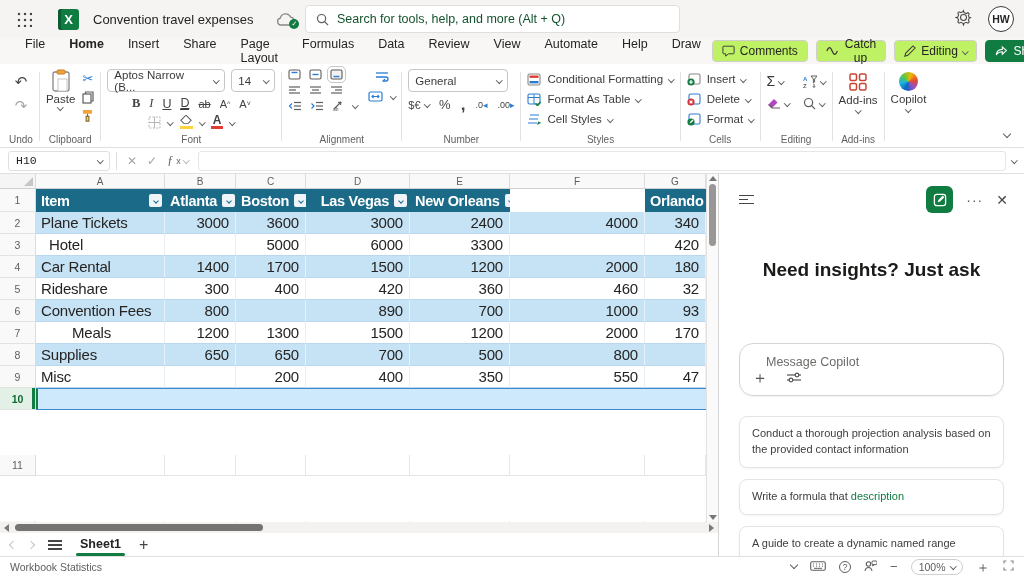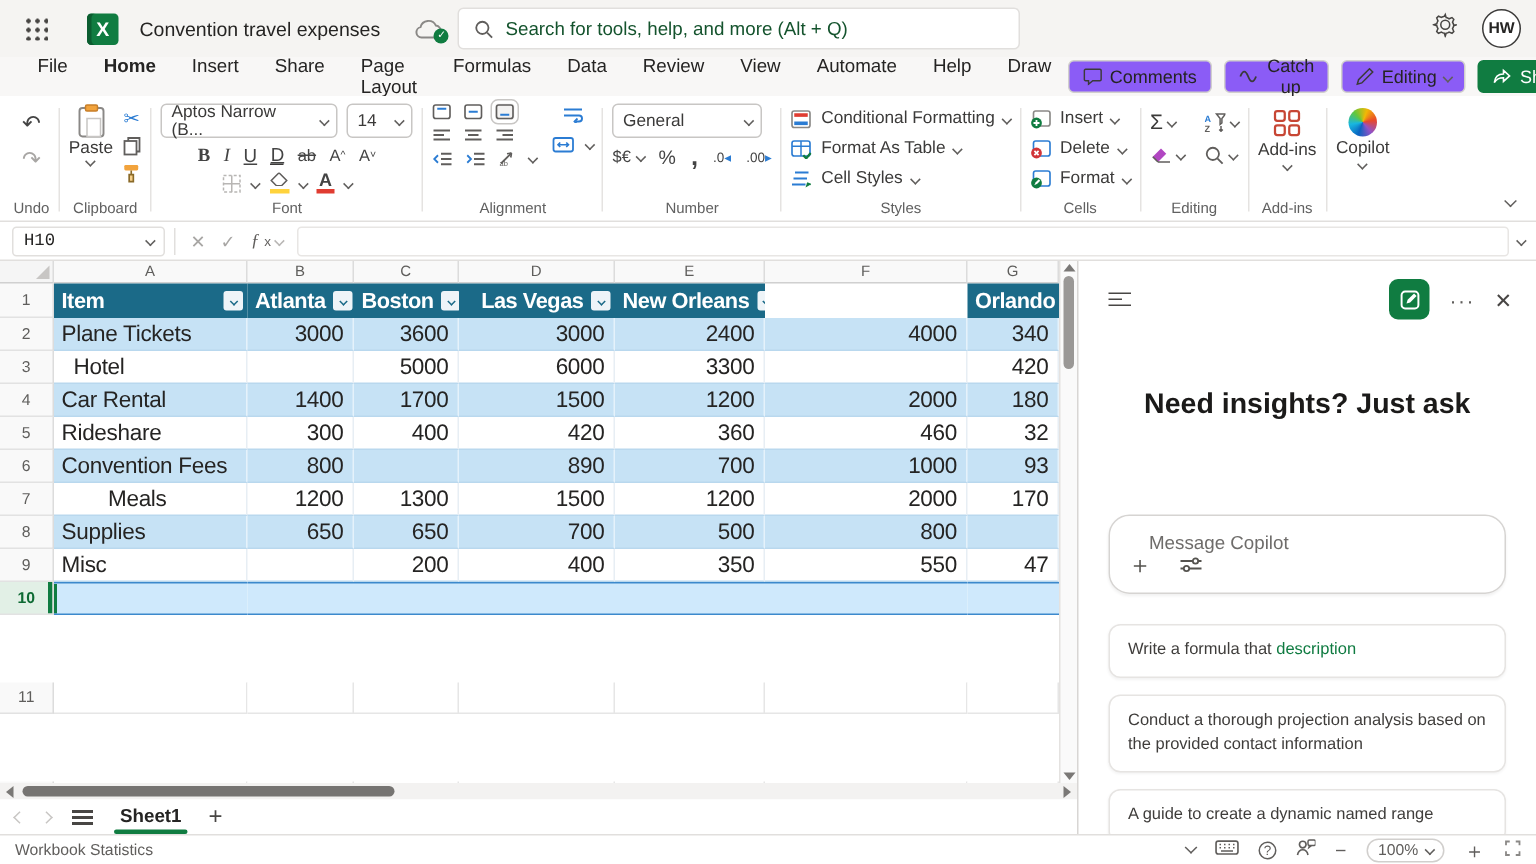--- a/index.html
+++ b/index.html
@@ -25,21 +25,21 @@
   .topbar-right { margin-left:auto; display:flex; align-items:center; gap:16px; }
   .avatar { width:26px; height:26px; border-radius:50%; border:1.5px solid #3b3a39; font-size:10.5px; font-weight:bold; color:#252423; display:flex; align-items:center; justify-content:center; background:#fff; }
 
   
   .menubar { height:26px; background:#f8f7f6; display:flex; align-items:center; padding:0 10px 0 14px; }
   .mtabs { display:flex; gap:2px; }
   .mtab { font-size:12.5px; padding:4px 11px 5px; color:#252423; position:relative; cursor:default; }
   .mtab.active { font-weight:bold; }
   .mtab.active::after { content:""; position:absolute; left:11px; right:11px; bottom:1px; height:2.5px; background:#107C41; border-radius:2px; }
   .mright { margin-left:auto; display:flex; gap:8px; align-items:center; }
-  .mbtn { height:22px; border:1px solid #d1cfcd; background:#8b5cf6; border-radius:4px; display:flex; align-items:center; gap:5px; padding:0 9px; font-size:12px; color:#252423; }
+  .mbtn { height:22px; border:1px solid #d1cfcd; background:#bef264; border-radius:4px; display:flex; align-items:center; gap:5px; padding:0 9px; font-size:12px; color:#252423; }
   .mbtn svg { flex:none; }
   .mbtn.share { background:#107C41; border-color:#107C41; color:#fff; }
 
   
   .ribbon { height:84px; background:#fff; border-bottom:1px solid #e1dfdd; display:flex; align-items:stretch; padding:2px 4px 0 4px; position:relative; }
   .rgroup { display:flex; flex-direction:column; align-items:center; padding:3px 5px 1px; }
   .rlabel { font-size:10px; color:#616161; margin-top:auto; padding:2px 0 1px; }
   .rdiv { width:1px; background:#e5e3e1; margin:6px 1px; }
   .rbtn { border:none; background:none; color:#444; display:flex; align-items:center; justify-content:center; }
   .undo-col { display:flex; flex-direction:column; gap:6px; font-size:15px; color:#484644; padding-top:4px; }
@@ -827,22 +827,22 @@
           <svg width="16" height="12" viewBox="0 0 16 12">
               <line x1="1" y1="4" x2="15" y2="4" stroke="#55534f" stroke-width="1.2"></line>
               <circle cx="11" cy="4" r="1.8" fill="#fff" stroke="#55534f" stroke-width="1.2"></circle>
               <line x1="1" y1="9" x2="15" y2="9" stroke="#55534f" stroke-width="1.2"></line>
               <circle cx="5" cy="9" r="1.8" fill="#fff" stroke="#55534f" stroke-width="1.2"></circle>
             </svg>
         </span>
       </div>
     </div>
     <div class="cards">
+        <div class="card"><span>Conduct a thorough projection analysis based on the provided contact information</span></div>
         <div class="card"><span>Write a formula that </span><span class="sg">description</span></div>
-        <div class="card"><span>Conduct a thorough projection analysis based on the provided contact information</span></div>
         <div class="card"><span>A guide to create a dynamic named range</span></div>
       </div>
   </div>
 </div>
 
 <div class="statusbar">
   <span>Workbook Statistics</span>
   <div class="sright">
     <span class="chv" style="margin-top:-3px;"></span>
     <span>

